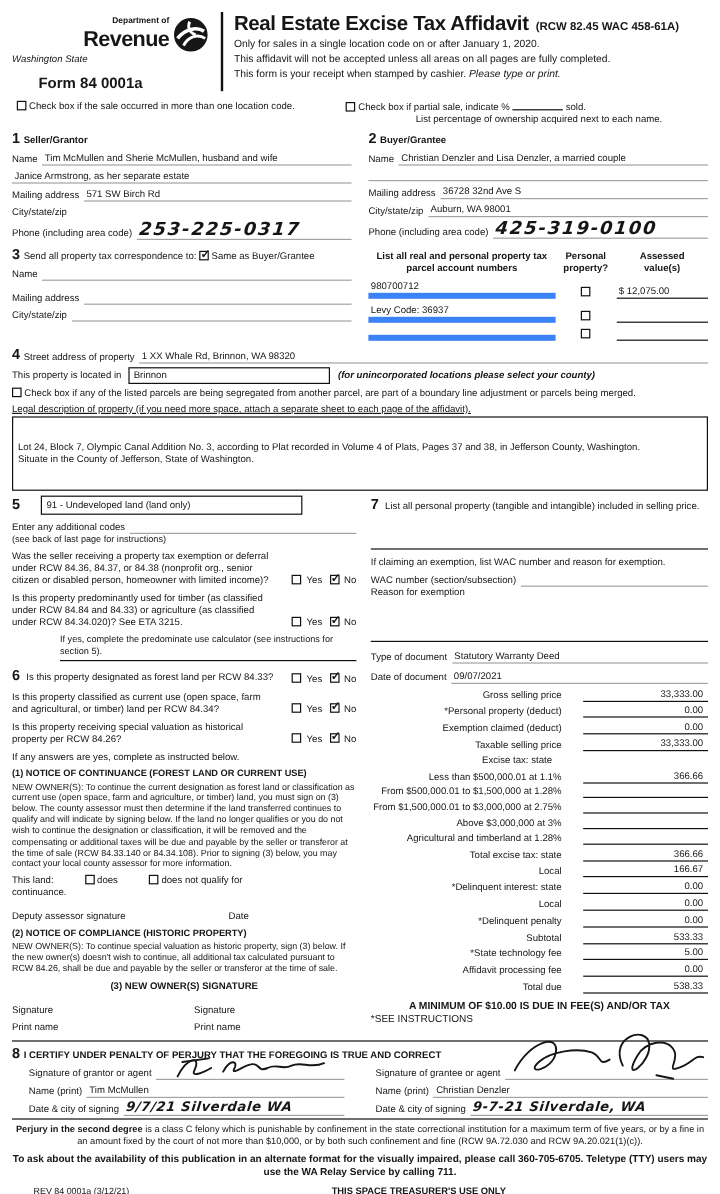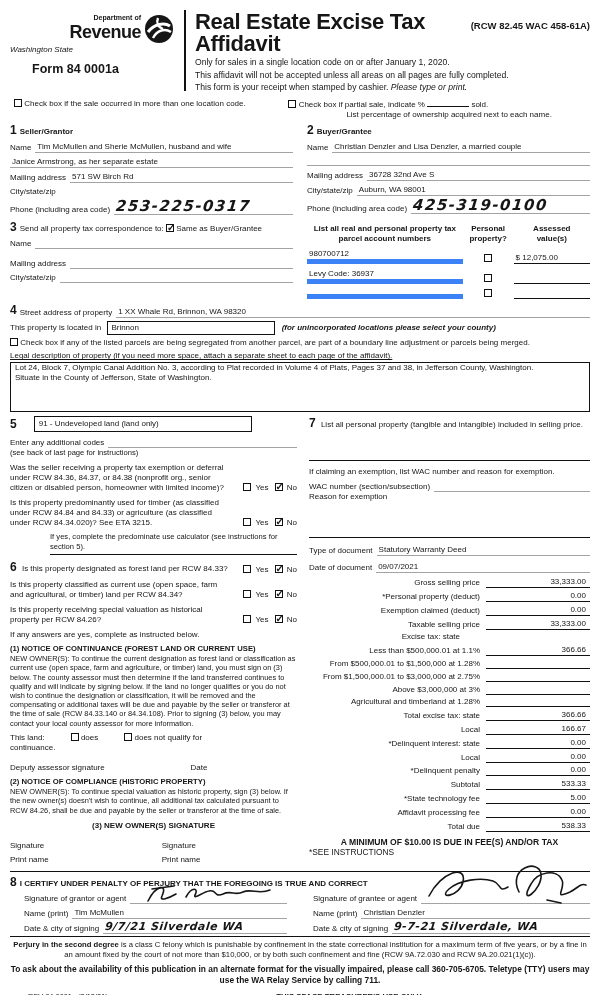--- a/index.html
+++ b/index.html
@@ -12,21 +12,21 @@
   .logo { width:168px; padding-top:8px; }
   .logo-top { display:flex; justify-content:flex-end; align-items:flex-start; padding-right:4px; }
   .logo-texts { text-align:right; }
   .dept-small { font-size:7px; font-weight:bold; }
   .rev-big { font-size:18px; font-weight:bold; letter-spacing:-0.5px; line-height:1; }
   .wa-state { font-size:8px; font-style:italic; margin-top:1px; }
   .form-no { font-size:12.5px; font-weight:bold; margin-top:7px; margin-left:22px; }
   .hdr-divider { border-left:2px solid #111; align-self:stretch; margin:4px 9px 2px 6px; }
   .hdr-right { flex:1; padding-top:5px; }
   .title-row { display:flex; align-items:baseline; gap:6px; }
-  .title { font-size:22px; font-weight:bold; letter-spacing:-0.3px; line-height:1; }
+  .title { font-size:17px; font-weight:bold; letter-spacing:-0.3px; line-height:1; }
   .title-ref { font-size:9.5px; font-weight:bold; white-space:nowrap; }
   .hdr-line { font-size:8.6px; margin-top:2px; }
   .it { font-style:italic; }
 
   
   .cb { display:inline-block; width:8px; height:8px; border:1px solid #111; position:relative; vertical-align:-1px; background:#fff; }
   .cb.checked::after { content:"✓"; position:absolute; left:0px; top:-3px; font-size:10px; font-weight:bold; }
   .topchecks { display:flex; margin-top:6px; margin-bottom:3px; }
   .topchecks .half1 { width:48%; padding-left:4px; }
   .topchecks .half2 { flex:1; }
@@ -52,21 +52,21 @@
   .phead .h1 { width:55%; } .phead .h2 { width:18%; } .phead .h3 { flex:1; }
   .prow { display:flex; align-items:flex-end; margin-top:5px; }
   .pnum { width:55%; border-bottom:5px solid #3b82f6; padding:0 2px; min-height:9px; }
   .pcbw { width:18%; text-align:center; }
   .pval { flex:1; border-bottom:1px solid #111; padding:0 2px; min-height:9px; }
 
   
   .located-box { display:inline-block; border:1px solid #111; width:168px; padding:1px 3px; margin:0 4px; }
   .bold-it { font-weight:bold; font-style:italic; }
   .legal-lbl { text-decoration:underline; margin-top:3px; }
-  .legal-box { border:1.5px solid #111; min-height:50px; padding:0 4px; margin-top:1px; font-size:8px; }
+  .legal-box { border:1.5px solid #111; min-height:50px; padding:20px 4px; margin-top:1px; font-size:8px; }
 
   
   .main { display:flex; gap:12px; margin-top:4px; }
   .lcol { width:287px; } .rcol { flex:1; }
 
   .code-row { display:flex; align-items:center; gap:14px; }
   .code-box { border:1.5px solid #111; width:218px; padding:2px 4px; }
   .small-note { font-size:7.6px; }
 
   .q { display:flex; margin-top:5px; }
@@ -80,21 +80,21 @@
 
   .landq { display:flex; gap:26px; margin-top:5px; }
   .sigpair { display:flex; gap:14px; margin-top:10px; }
   .sigpair .line { border-bottom:1px solid #111; height:9px; }
   .sp1 { width:58%; } .sp2 { flex:1; }
   .ctr-bold { text-align:center; font-weight:bold; margin-top:6px; }
 
   
   .gap-line { border-bottom:1px solid #111; }
   .tax { margin-top:2px; }
-  .trow { display:flex; justify-content:flex-end; align-items:flex-end; margin-top:2.8px; }
+  .trow { display:flex; justify-content:flex-end; align-items:flex-end; margin-top:2.8px;gap:12px; }
   .tlabel { text-align:right; padding-right:6px; white-space:nowrap; }
   .tval { width:104px; border-bottom:1px solid #111; text-align:right; padding:0 4px 0 0; min-height:9.5px; }
   .theader { justify-content:flex-end; padding-right:130px; font-weight:normal; }
   .minimum { font-weight:bold; text-align:center; font-size:8.6px; margin-top:5px; }
   .seeinstr { font-weight:normal; text-align:left; font-size:8.4px; }
 
   
   .sec8 { border-top:1px solid #111; margin-top:6px; padding-top:3px; }
   .sec8-cols { display:flex; gap:26px; }
   .s8c { flex:1; }

